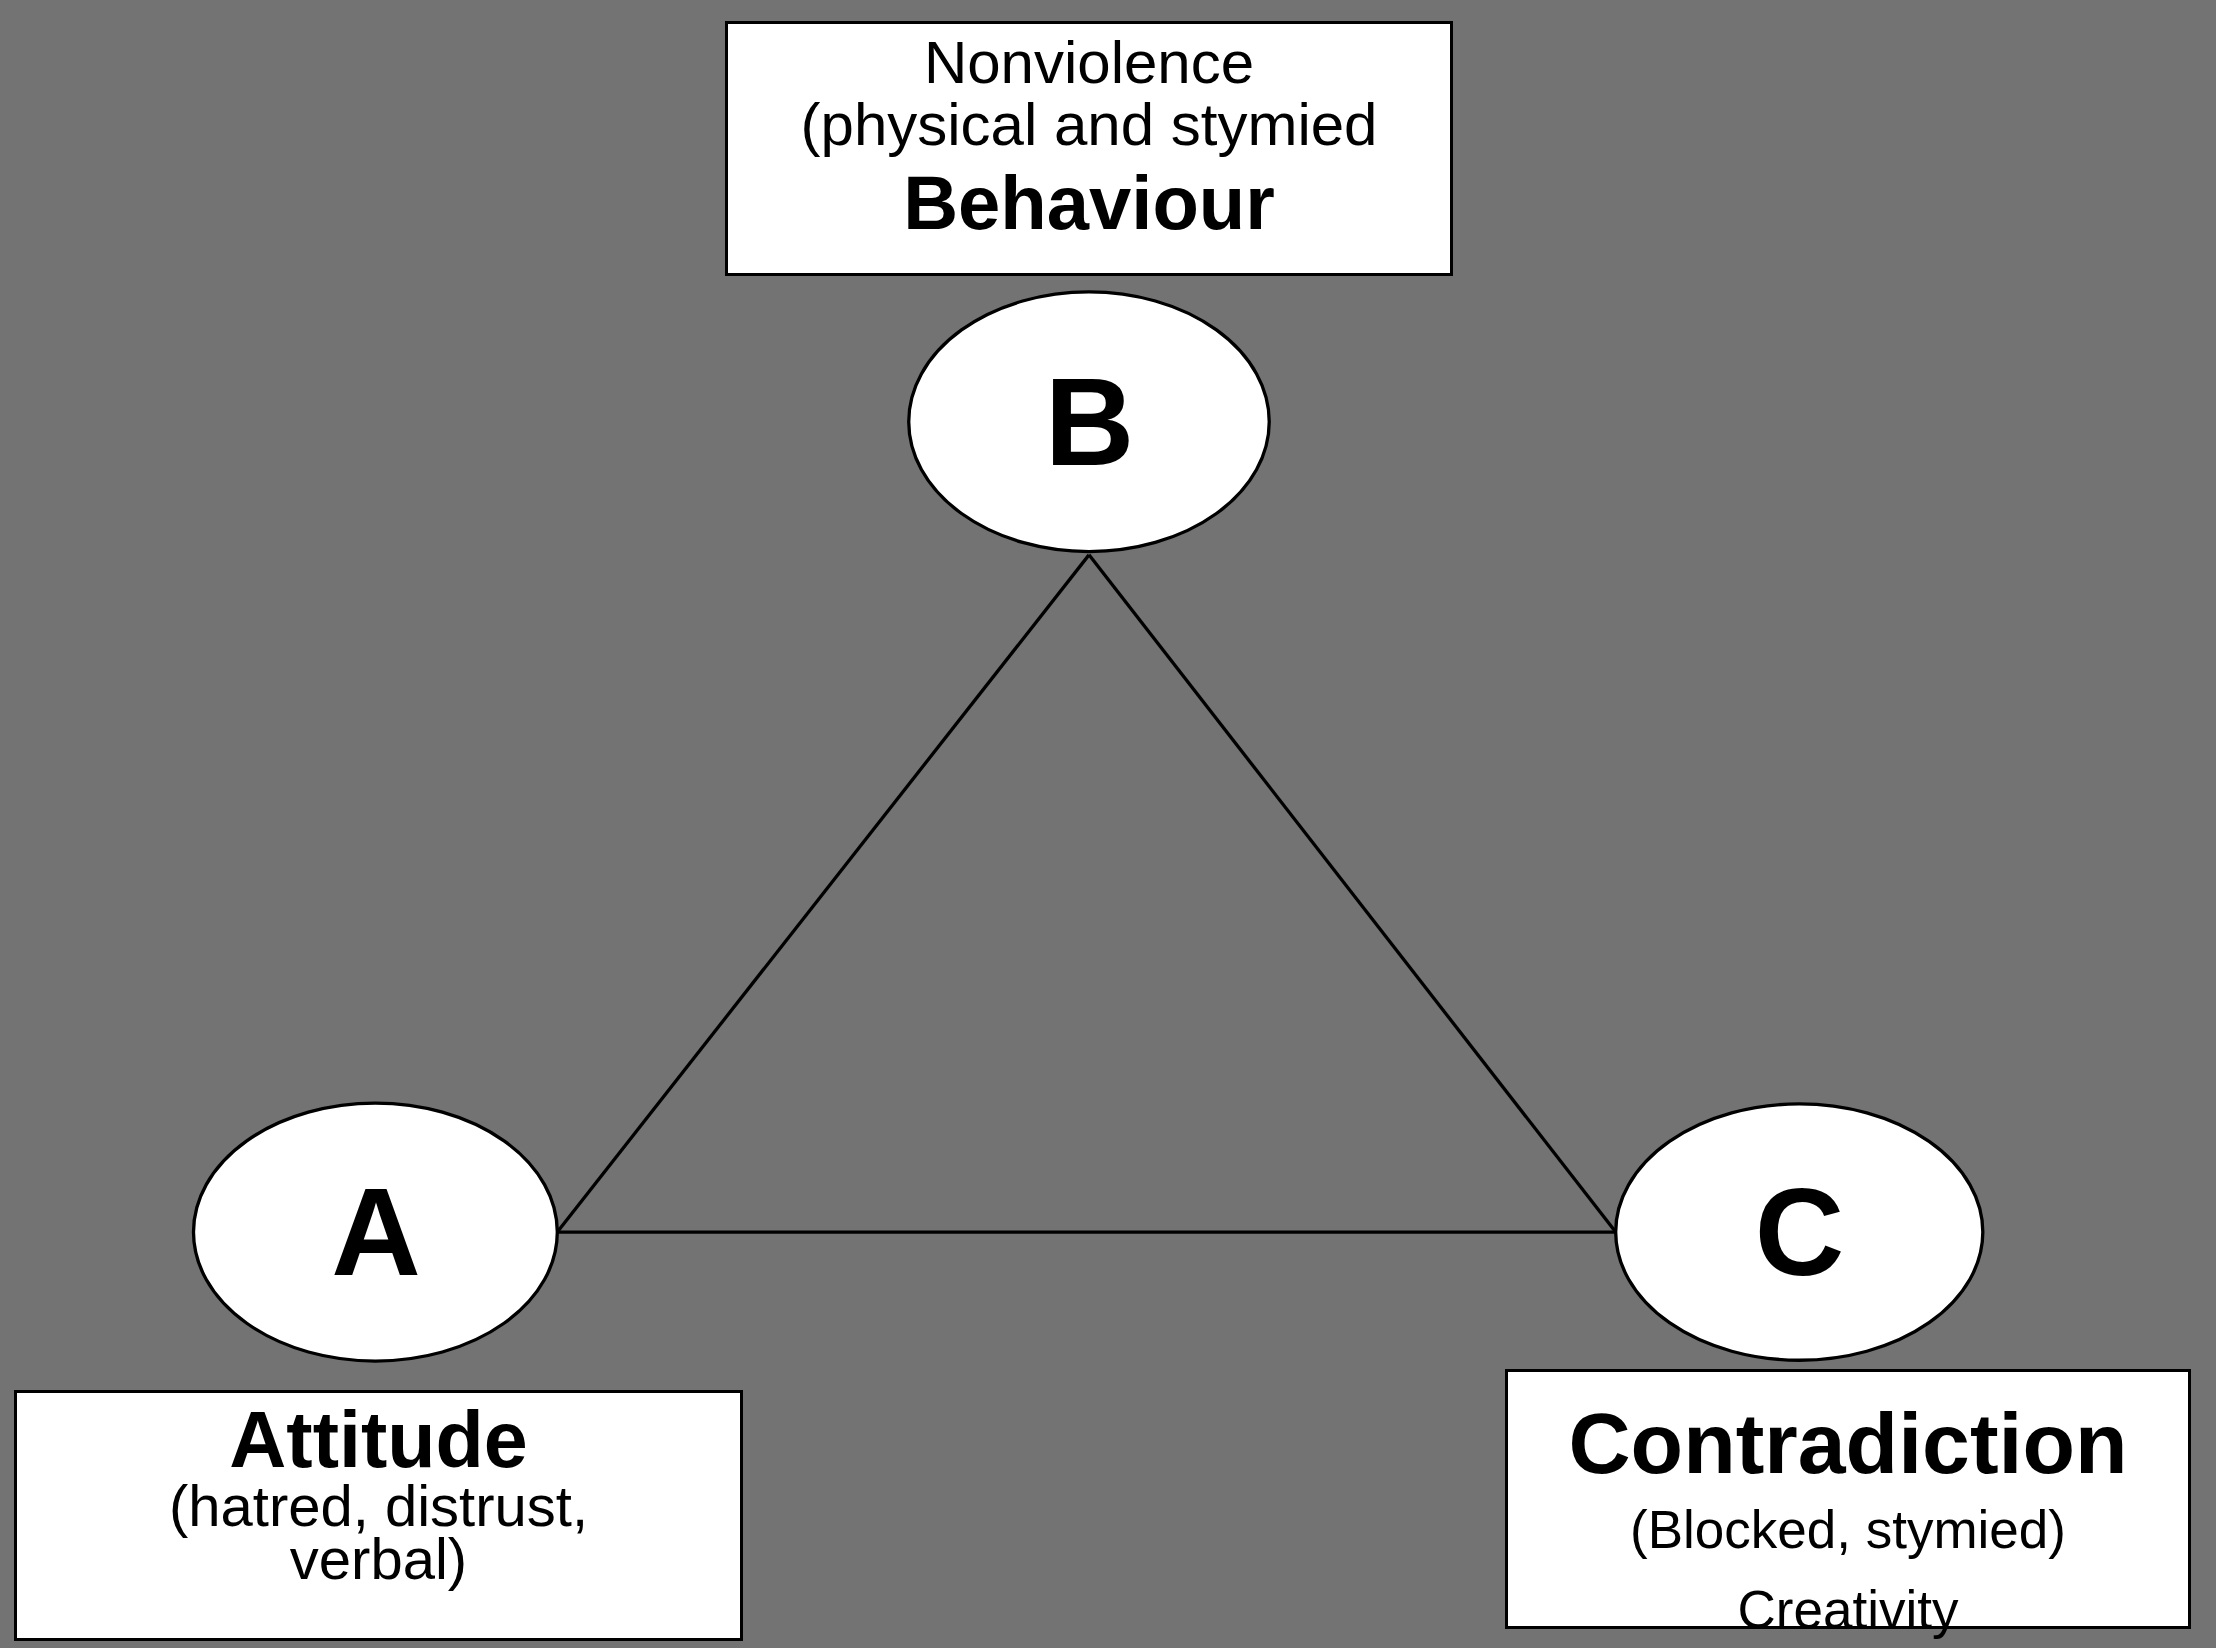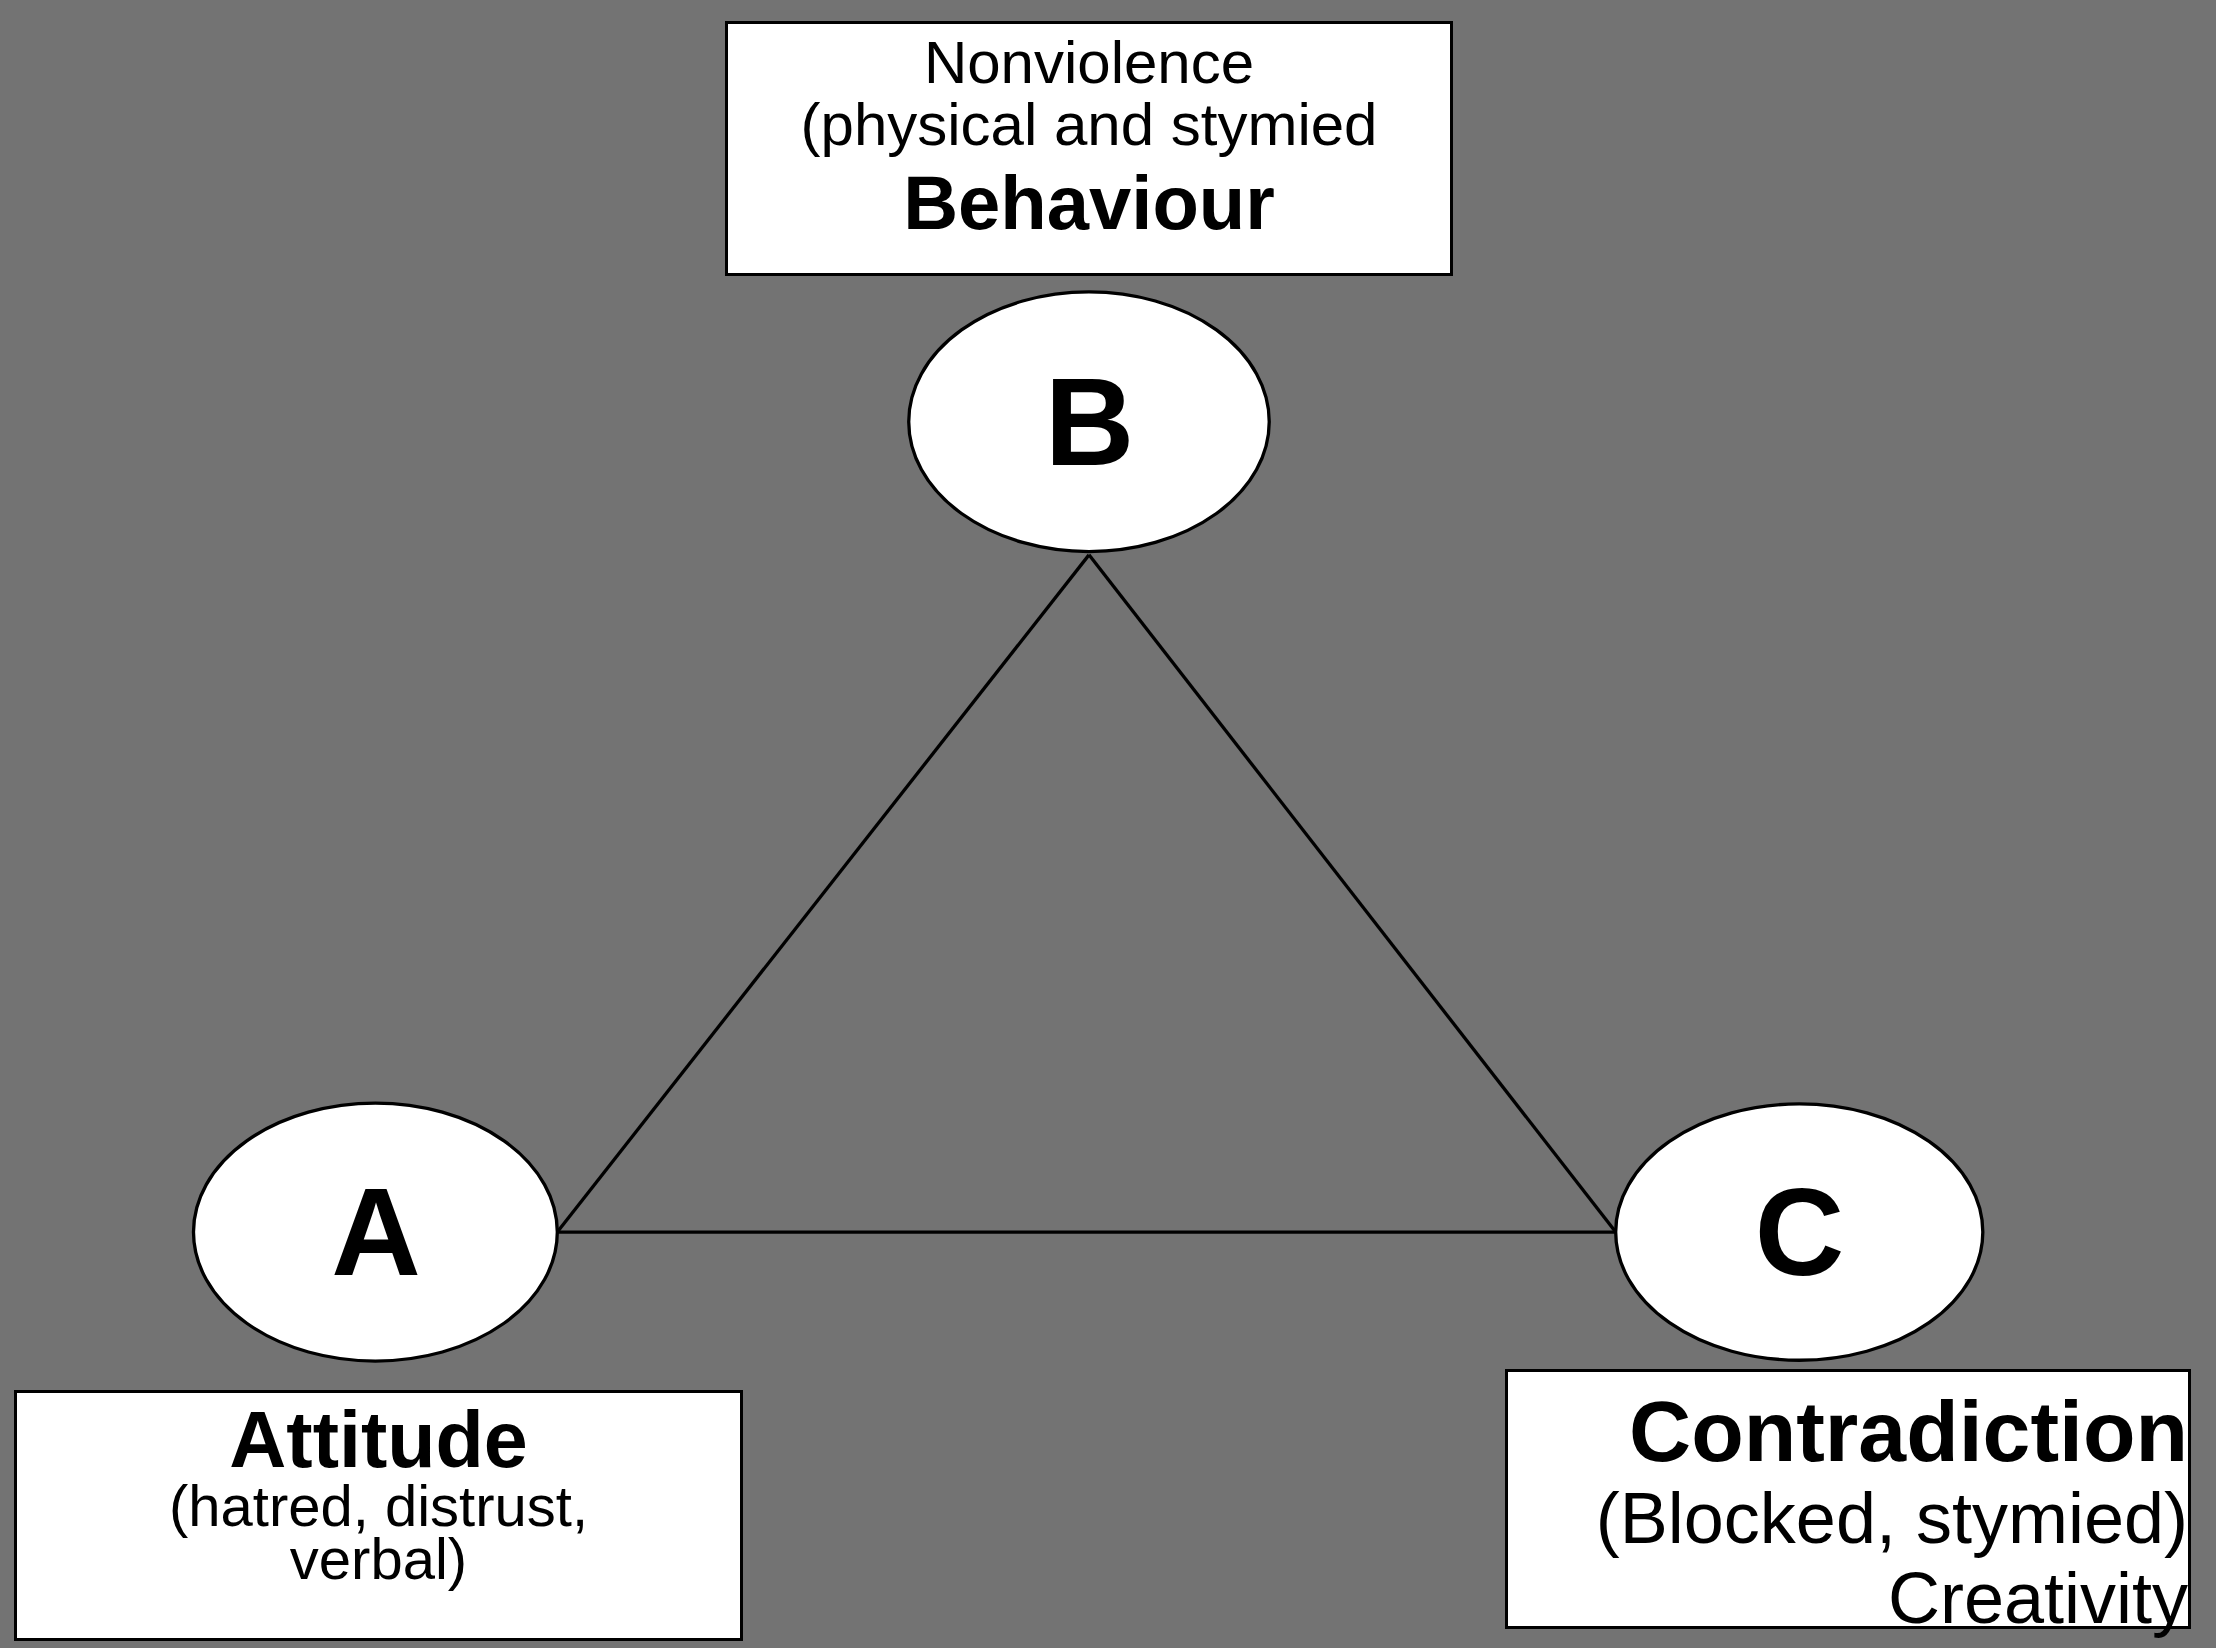--- a/index.html
+++ b/index.html
@@ -57,25 +57,24 @@
     padding-top: 8.3px;
   }
   #attitude-box .box-title { font-size: 79px; line-height: 78px; }
   #attitude-box .box-line { font-size: 58px; line-height: 53px; }
   
   #contradiction-box {
     left: 1505px;
     top: 1369px;
     width: 686px;
     height: 260px;
-    padding-top: 13px;
-    text-align: right;
+    padding-top: 25px;
   }
   #contradiction-box .box-title { font-size: 86px; line-height: 93px; }
-  #contradiction-box .box-line { font-size: 72px; line-height: 80px; }
+  #contradiction-box .box-line { font-size: 53px; line-height: 80px; }
   
   .node-label {
     position: absolute;
     text-align: center;
     font-weight: 700;
     font-size: 124px;
   }
   #node-a-label { left: 194px;  top: 1103px; width: 364px; height: 258px; line-height: 258px; }
   #node-b-label { left: 909px; top: 292px;  width: 361px; height: 260px; line-height: 260px; }
   #node-c-label { left: 1616px; top: 1104px; width: 367px; height: 256px; line-height: 256px; }

